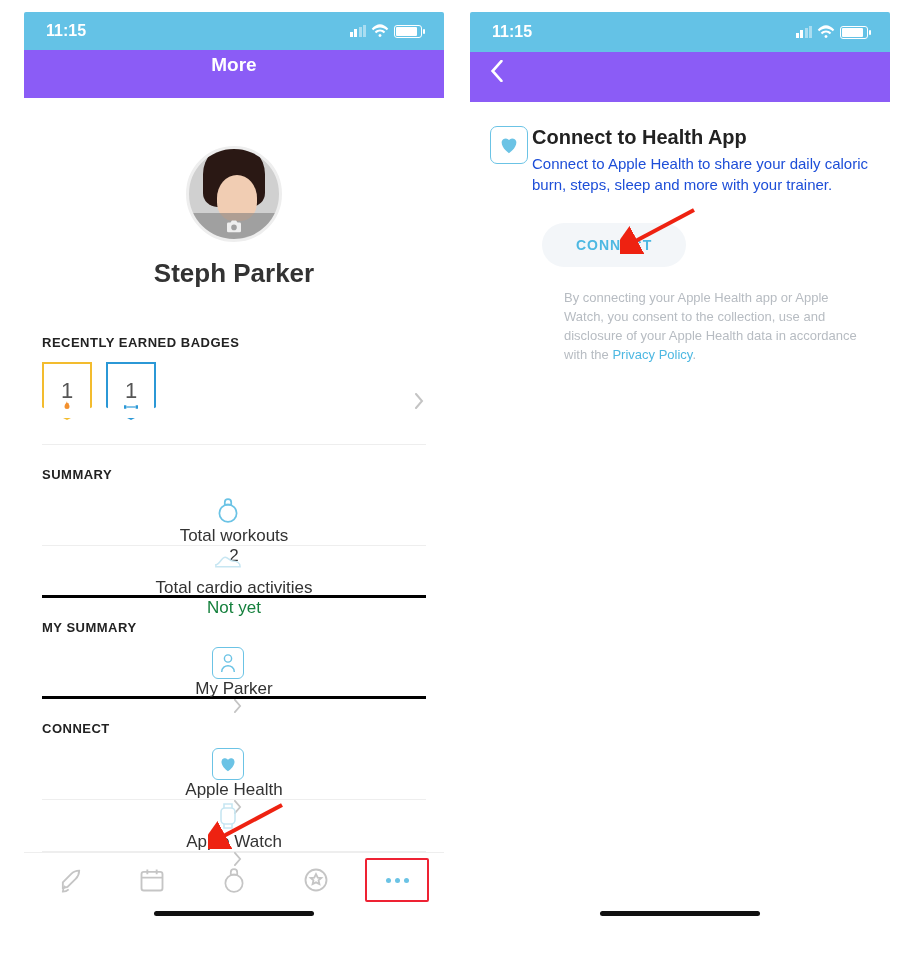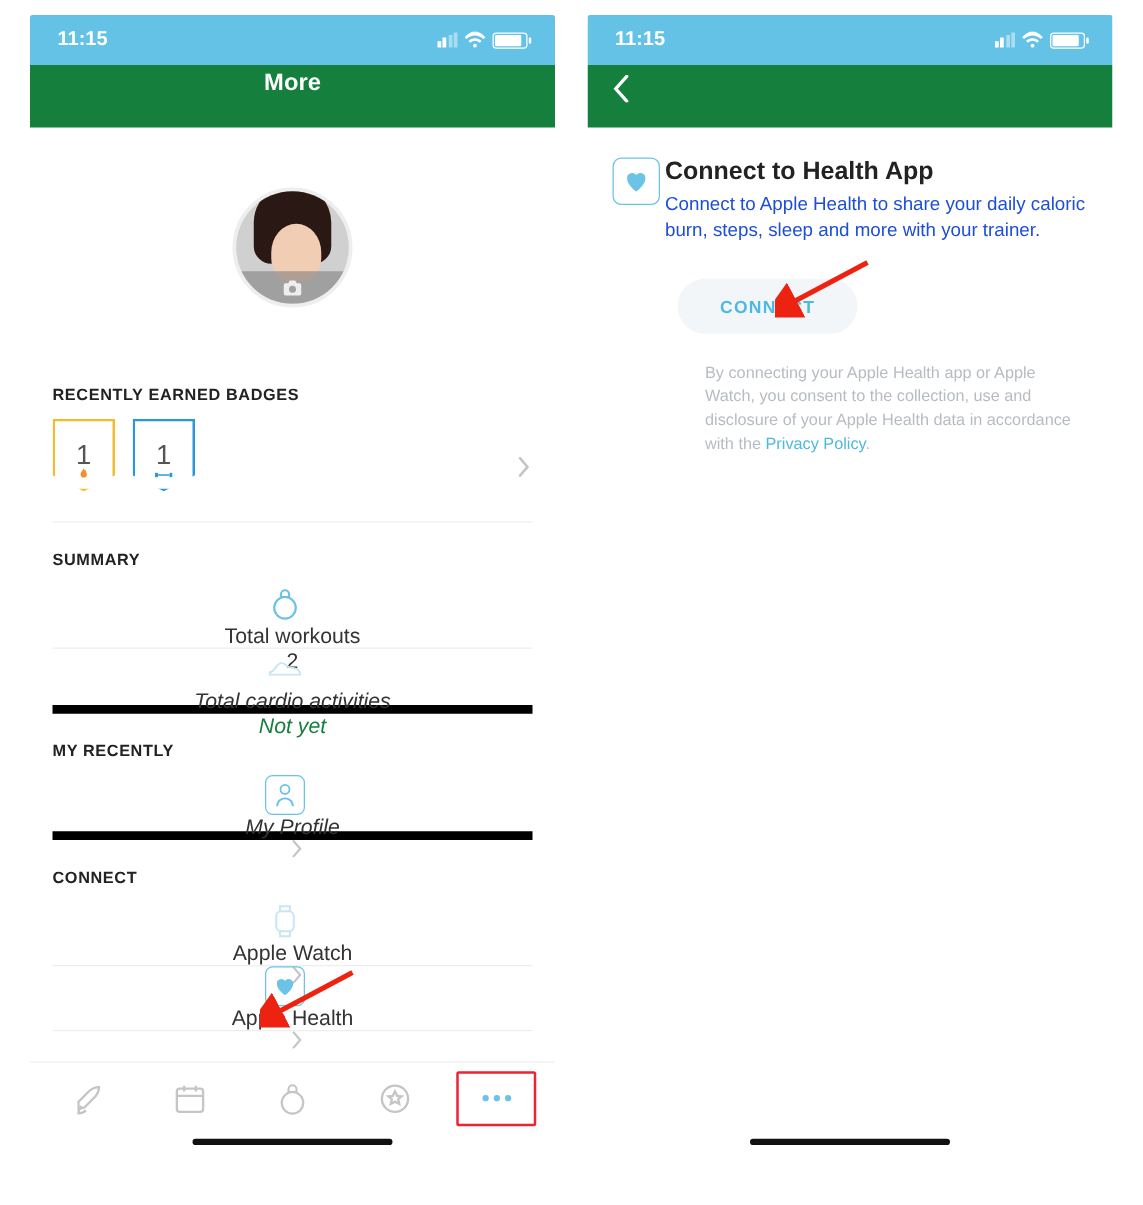--- a/index.html
+++ b/index.html
@@ -40,21 +40,21 @@
     .bars span:nth-child(2){height:8px}
     .bars span:nth-child(3){height:10px; opacity:.45}
     .bars span:nth-child(4){height:12px; opacity:.45}
     .wifi { width:18px; height:14px; }
     .battery { width:28px; height:13px; border:1.5px solid #fff; border-radius:3px; position:relative; }
     .battery::after{content:"";position:absolute;right:-4px;top:3px;width:2px;height:5px;background:#fff;border-radius:1px;}
     .battery-fill{position:absolute;left:1px;top:1px;bottom:1px;width:80%;background:#fff;border-radius:1px;}
     
     .nav-header {
       height: 50px;
-      background: #15803d;
+      background: #8b5cf6;
       display:flex; align-items:flex-start; justify-content:center;
       color:#fff; font-size:19px; font-weight:600;
       position:relative;
       padding-top:4px;
     }
     .nav-back { position:absolute; left:12px; top:4px; width:30px; height:30px; display:flex; align-items:center; justify-content:center; }
     
     .profile-block { text-align:center; padding:48px 0 24px; }
     .avatar {
       width:96px; height:96px; border-radius:50%; margin:0 auto 16px;
@@ -70,21 +70,21 @@
     .section { padding: 0 18px; margin-top: 22px; }
     .section-title { font-size:13px; font-weight:700; letter-spacing:.5px; color:#222; margin-bottom:12px; }
     .badges-row { display:flex; align-items:center; gap:14px; border-bottom:1px solid #eee; padding-bottom:24px; position:relative; }
     .badge { width:50px; height:58px; border:2px solid; position:relative; display:flex; align-items:center; justify-content:center; font-size:22px; color:#555; }
     .badge.yellow{ border-color:#f3bc2e; clip-path: polygon(0 0, 100% 0, 100% 78%, 50% 100%, 0 78%);}
     .badge.blue{ border-color:#2b98d6; clip-path: polygon(0 0, 100% 0, 100% 78%, 50% 100%, 0 78%);}
     .badge-sub{ position:absolute; bottom:6px; font-size:10px; }
     .chevron { position:absolute; right:2px; top:50%; transform:translateY(-50%); color:#c4c4c4; }
     
     .list-row { display:flex; align-items:center; height:52px; border-bottom:1px solid #eee; position:relative;flex-direction:column; }
-    .list-row:last-child { border-bottom:7px solid #000000;font-style:italic; }
+    .list-row:last-child { border-bottom:3px solid #000000; }
     .row-icon { width:32px; height:32px; display:flex; align-items:center; justify-content:center; margin-right:12px; flex-shrink:0; color:#6bc3e5; }
     .row-label { flex:1; font-size:17px; color:#333; }
     .row-value { font-size:17px; color:#333; }
     .row-value.muted { color:#15803d; }
     .row-chevron { color:#c4c4c4; margin-left:6px; }
     .row-icon-box { width:32px; height:32px; border:1.5px solid #6bc3e5; border-radius:6px; display:flex; align-items:center; justify-content:center; margin-right:12px; flex-shrink:0; }
     
     .tab-bar { margin-top:auto; height:58px; border-top:1px solid #eee; display:flex; align-items:center; justify-content:space-around; padding:0 6px; }
     .tab-item { width:64px; height:44px; display:flex; align-items:center; justify-content:center; color:#c5c5c5; position:relative; }
     .tab-item.active { border:2px solid #e23; border-radius:2px; }
@@ -134,20 +134,21 @@
   <div class="profile-block">
     <div class="avatar">
       <div class="avatar-hair"></div>
       <div class="avatar-face"></div>
       <div class="avatar-cam">
         <svg width="18" height="14" viewBox="0 0 24 20" fill="#eee">
             <path d="M4 5h3l2-3h6l2 3h3a2 2 0 012 2v10a2 2 0 01-2 2H4a2 2 0 01-2-2V7a2 2 0 012-2zm8 3a4 4 0 100 8 4 4 0 000-8z"></path>
           </svg>
       </div>
     </div>
+    <div class="user-name">Steph Parker</div>
   </div>
 
   <div class="section">
     <div class="section-title">RECENTLY EARNED BADGES</div>
     <div class="badges-row">
       <div class="badge yellow">
         <span>1</span>
         <svg class="badge-sub" width="12" height="12" viewBox="0 0 24 24">
             <path fill="#f3902e" d="M12 2c0 4-5 6-5 11a5 5 0 0010 0c0-3-2-4-2-7 0 0-3 2-3-4z"></path>
           </svg>
@@ -185,60 +186,60 @@
         <svg width="28" height="20" viewBox="0 0 30 18" fill="none" stroke="#c7e6f2" stroke-width="1.6">
             <path d="M2 12c4 0 6-8 10-8 3 0 5 4 8 4 4 0 8 2 8 6H2z"></path>
           </svg>
       </div>
       <span class="row-label">Total cardio activities</span>
       <span class="row-value muted">Not yet</span>
     </div>
   </div>
 
   <div class="section">
-    <div class="section-title">MY RECENTLY</div>
+    <div class="section-title">MY SUMMARY</div>
     <div class="list-row">
       <div class="row-icon-box">
         <svg width="18" height="20" viewBox="0 0 20 22" fill="none" stroke="#6bc3e5" stroke-width="1.6">
             <circle cx="10" cy="6" r="4"></circle>
             <path d="M3 21c0-5 4-7 7-7s7 2 7 7"></path>
           </svg>
       </div>
-      <span class="row-label">My Profile</span>
+      <span class="row-label">My Parker</span>
       <span class="row-chevron">
         <svg width="9" height="14" viewBox="0 0 10 16">
             <path d="M2 1l6 7-6 7" stroke="#c4c4c4" stroke-width="2" fill="none" stroke-linecap="round"></path>
           </svg>
       </span>
     </div>
   </div>
 
   <div class="section" style="position:relative;">
     <div class="section-title">CONNECT</div>
+    <div class="list-row">
+      <div class="row-icon-box">
+        <svg width="18" height="16" viewBox="0 0 24 22" fill="#6bc3e5">
+            <path d="M12 21s-9-6-9-13a5 5 0 019-3 5 5 0 019 3c0 7-9 13-9 13z"></path>
+          </svg>
+      </div>
+      <span class="row-label">Apple Health</span>
+      <span class="row-chevron">
+        <svg width="9" height="14" viewBox="0 0 10 16">
+            <path d="M2 1l6 7-6 7" stroke="#c4c4c4" stroke-width="2" fill="none" stroke-linecap="round"></path>
+          </svg>
+      </span>
+    </div>
     <div class="list-row">
       <div class="row-icon" style="color:#c7e6f2;">
         <svg width="22" height="30" viewBox="0 0 22 30" fill="none" stroke="currentColor" stroke-width="1.6">
             <rect x="4" y="7" width="14" height="16" rx="4"></rect>
             <path d="M7 7V3h8v4M7 23v4h8v-4"></path>
           </svg>
       </div>
       <span class="row-label">Apple Watch</span>
-      <span class="row-chevron">
-        <svg width="9" height="14" viewBox="0 0 10 16">
-            <path d="M2 1l6 7-6 7" stroke="#c4c4c4" stroke-width="2" fill="none" stroke-linecap="round"></path>
-          </svg>
-      </span>
-    </div>
-    <div class="list-row">
-      <div class="row-icon-box">
-        <svg width="18" height="16" viewBox="0 0 24 22" fill="#6bc3e5">
-            <path d="M12 21s-9-6-9-13a5 5 0 019-3 5 5 0 019 3c0 7-9 13-9 13z"></path>
-          </svg>
-      </div>
-      <span class="row-label">Apple Health</span>
       <span class="row-chevron">
         <svg width="9" height="14" viewBox="0 0 10 16">
             <path d="M2 1l6 7-6 7" stroke="#c4c4c4" stroke-width="2" fill="none" stroke-linecap="round"></path>
           </svg>
       </span>
     </div>
 
     <div class="arrow" style="left:184px; top:78px;">
       <svg width="80" height="50" viewBox="0 0 80 50">
         <defs>

